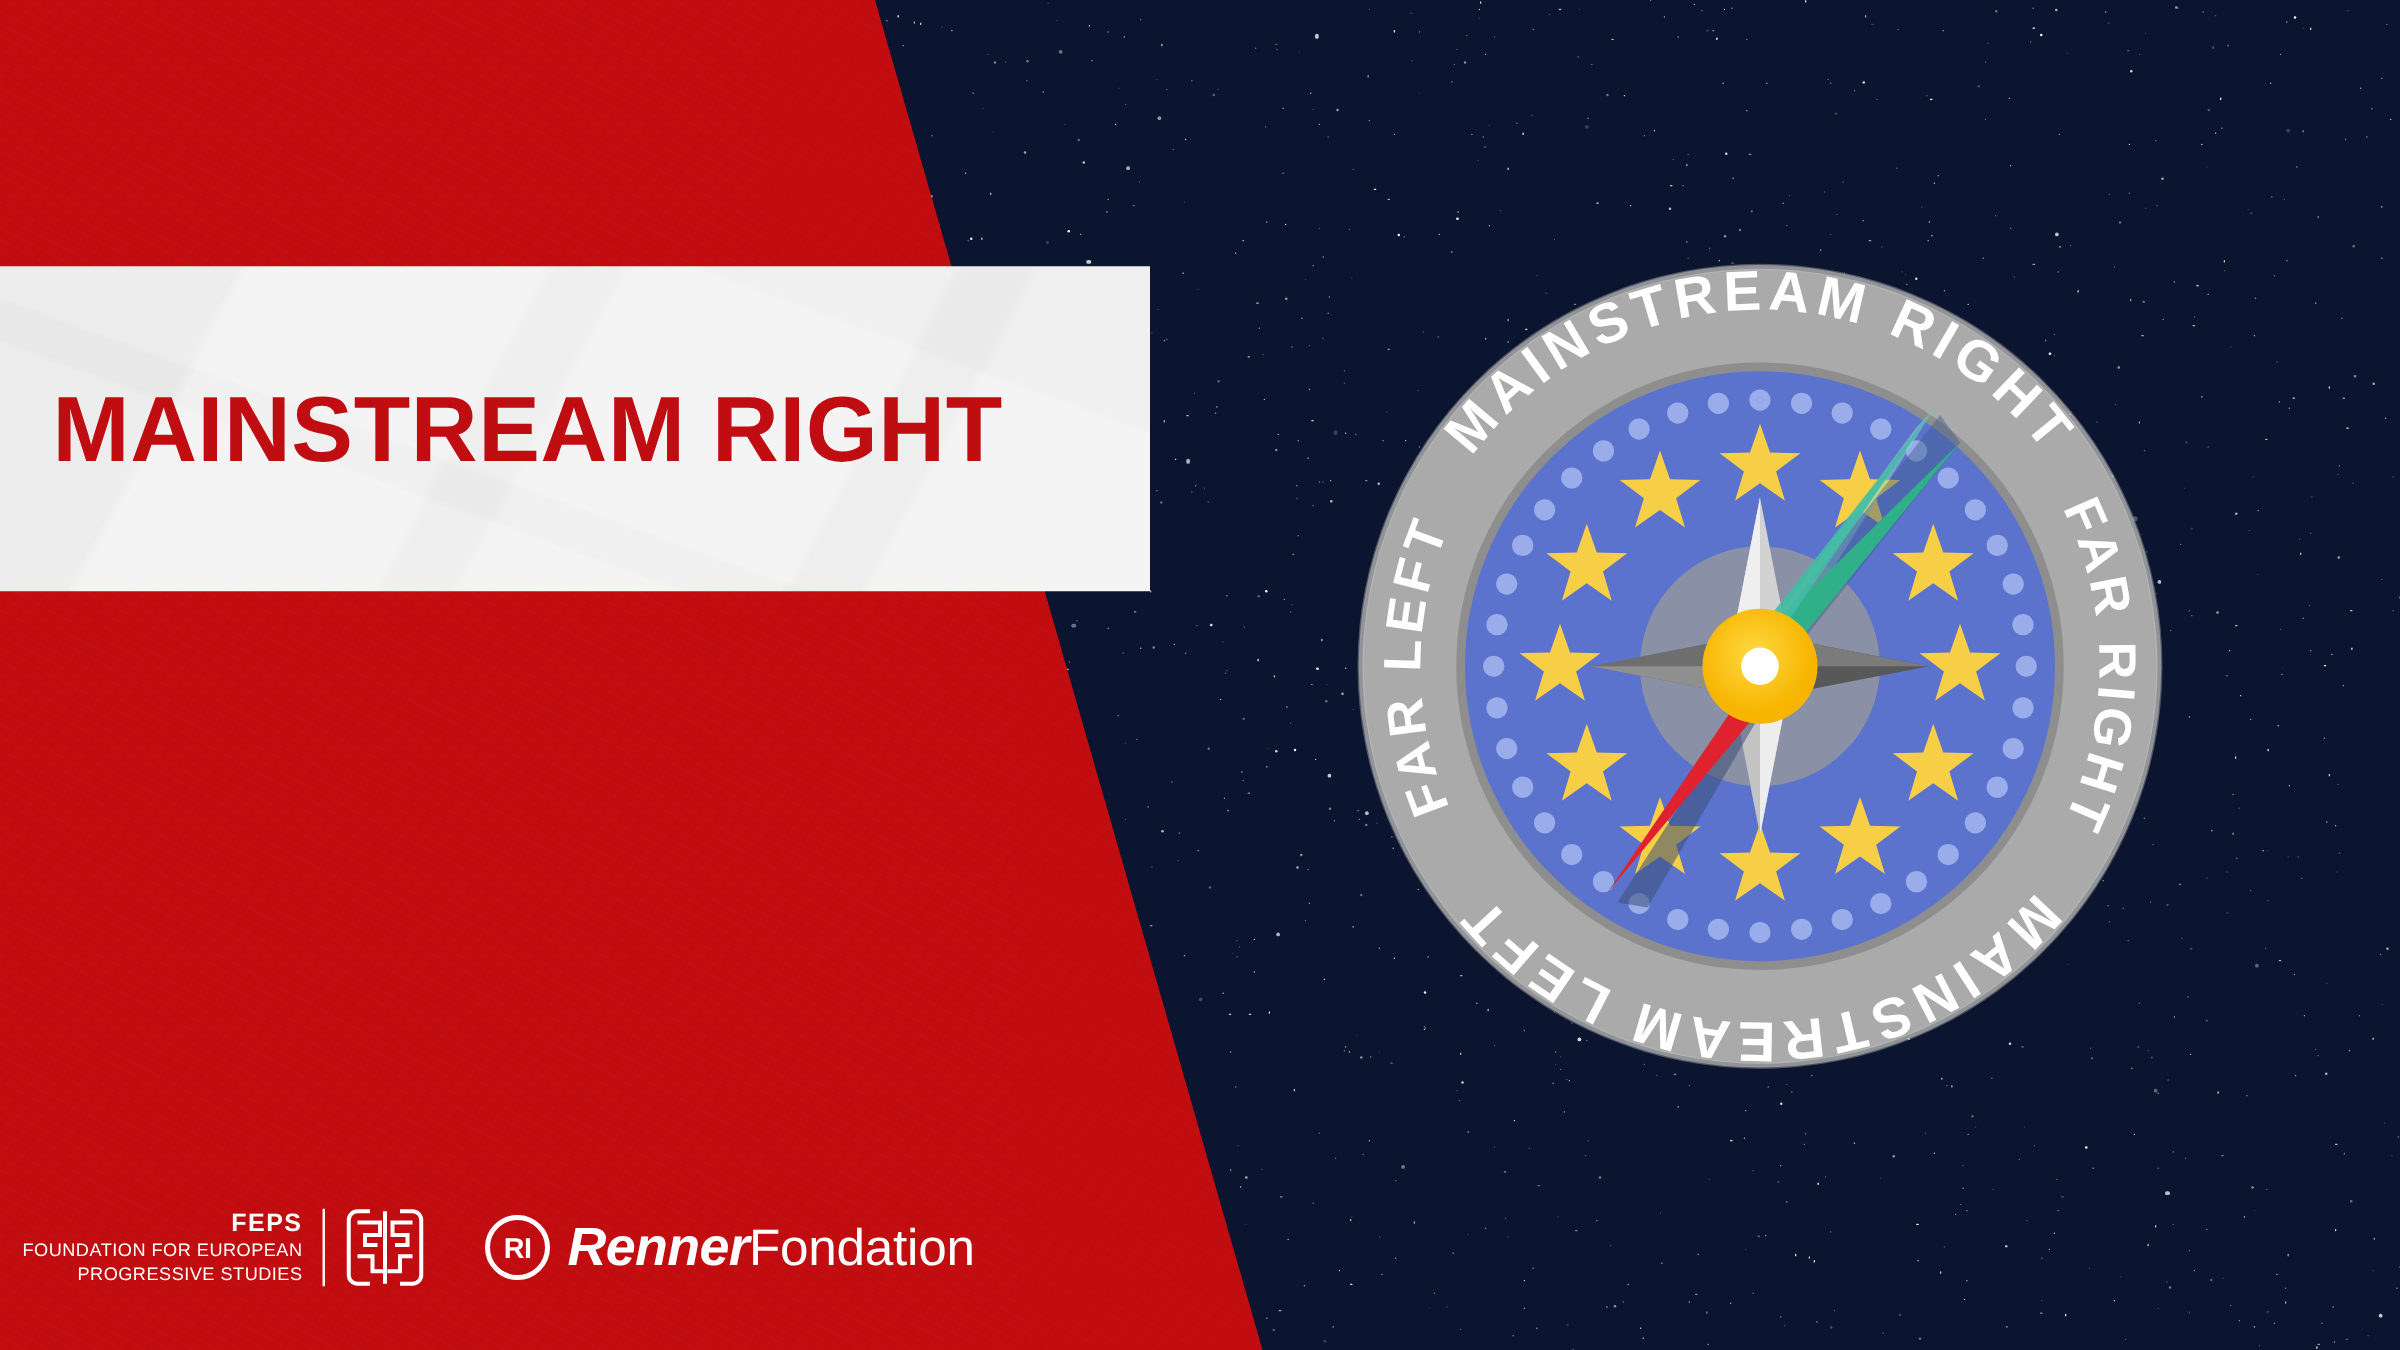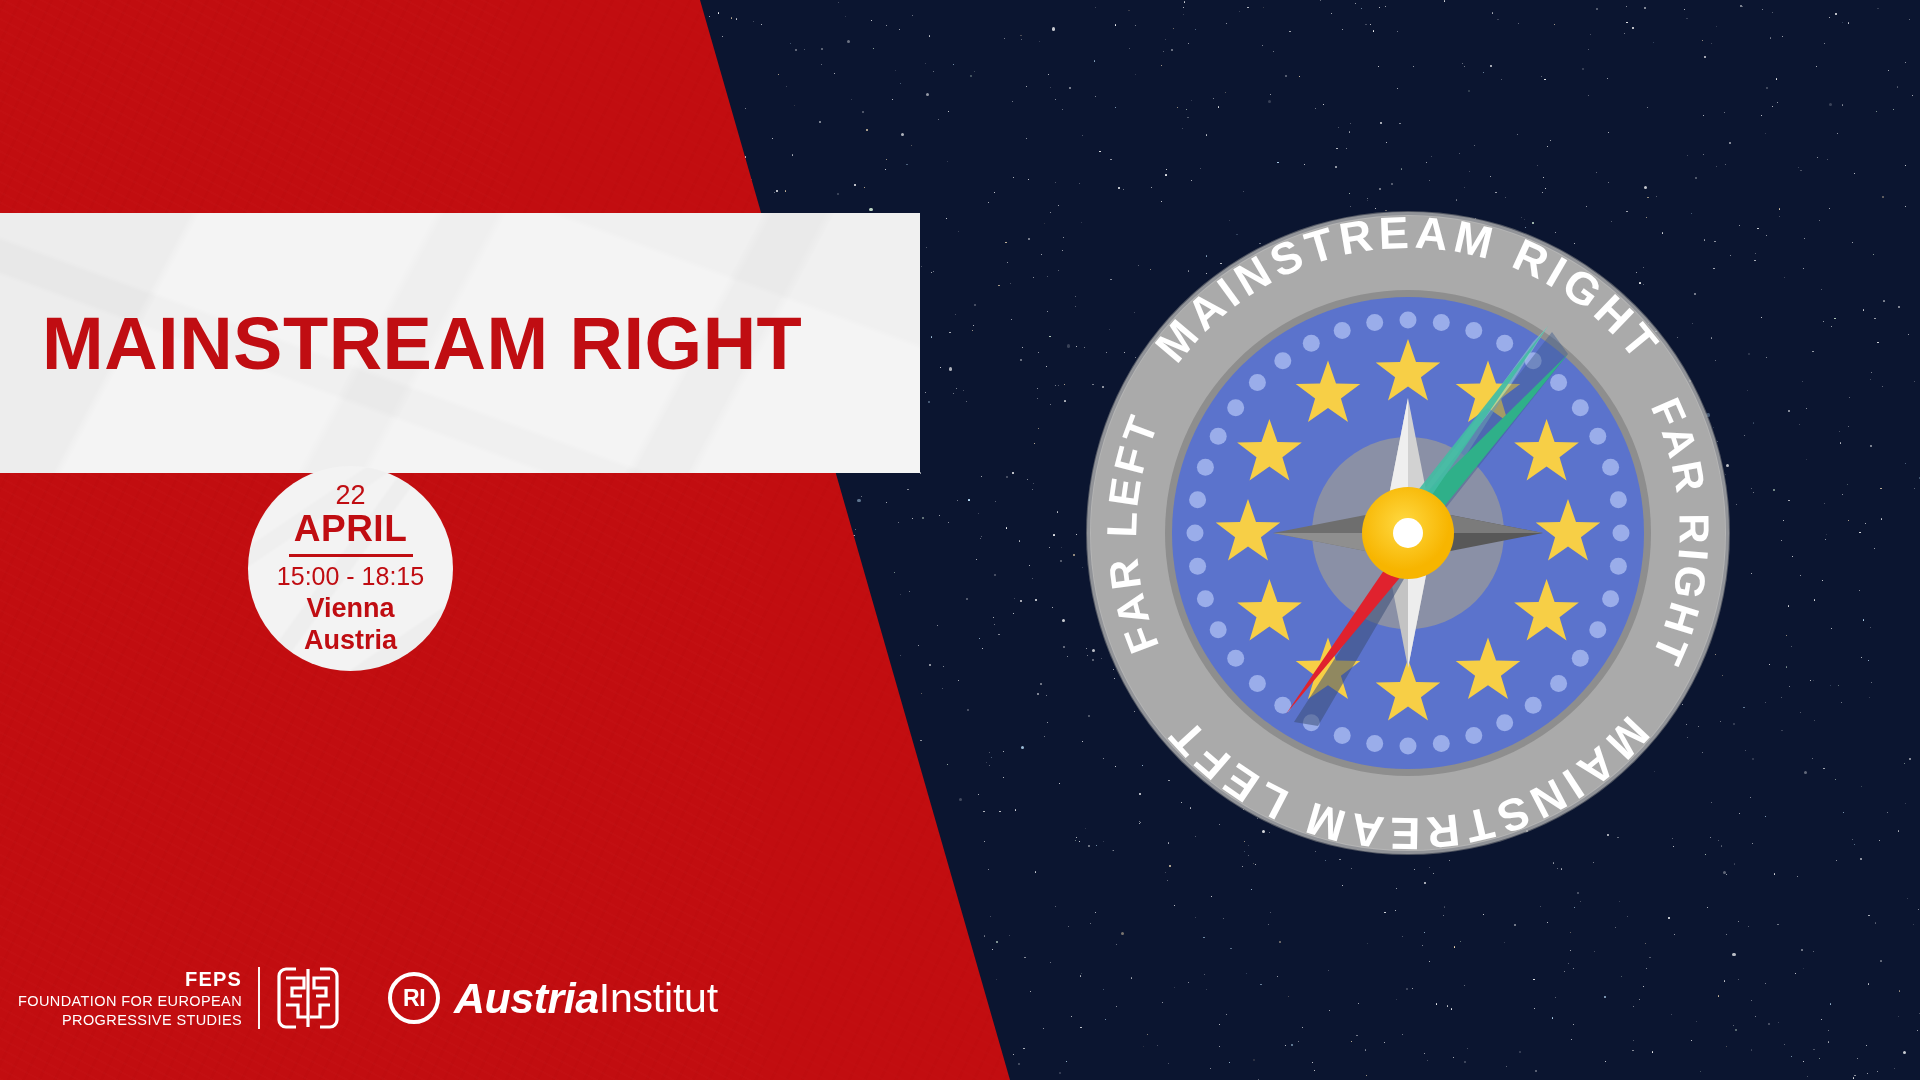--- a/index.html
+++ b/index.html
@@ -1601,29 +1601,20 @@
 
   <div class="redpanel">
     <div class="grain"></div>
   </div>
 
   <div class="titlebox">
     <div class="paper"></div>
     <div class="t-line t2">MAINSTREAM RIGHT</div>
   </div>
 
-  <div class="datecircle">
-    <div class="paper"></div>
-    <div class="d-day">22</div>
-    <div class="d-month">APRIL</div>
-    <div class="d-rule"></div>
-    <div class="d-time">15:00 - 18:15</div>
-    <div class="d-city">Vienna</div>
-    <div class="d-city">Austria</div>
-  </div>
 
   <div class="logos">
 
     <div class="feps">
       <div class="feps-txt">
         <div class="n">FEPS</div>
         <div class="s">FOUNDATION FOR EUROPEAN</div>
         <div class="s">PROGRESSIVE STUDIES</div>
       </div>
       <div class="vrule"></div>
@@ -1636,22 +1627,22 @@
           <path d="M54 13 H38 V23 H50 V31 H40"></path>
           <path d="M54 40 H44 V52 H34"></path>
           <path d="M32 4 V62"></path>
         </g>
       </svg>
     </div>
 
 
     <div class="ri">
       <div class="ri-badge">RI</div>
-      <div class="ri-name">Austria</div>
-      <div class="ri-inst">Institut</div>
+      <div class="ri-name">Renner</div>
+      <div class="ri-inst">Fondation</div>
     </div>
 
   </div>
 
   <div class="compass">
     <svg viewBox="0 0 652 734">
       <defs>
         <path id="arcTop" d="M 41 367 A 285 285 0 0 1 611 367"></path>
         <path id="arcBottom" d="M 611 367 A 285 285 0 0 1 41 367"></path>
         <path id="arcLeft" d="M 99 520 A 285 285 0 0 1 99 214"></path>

